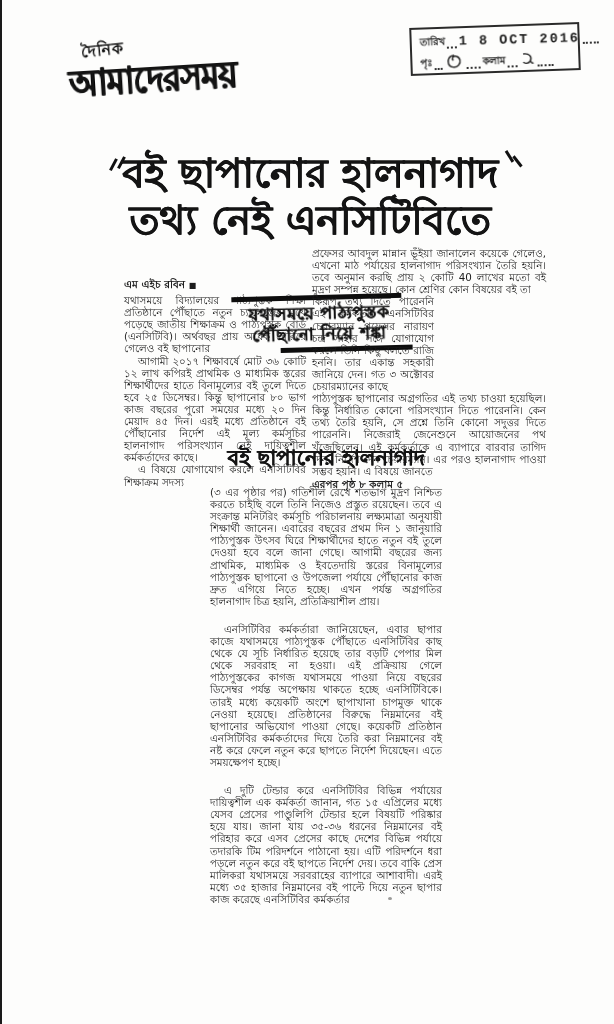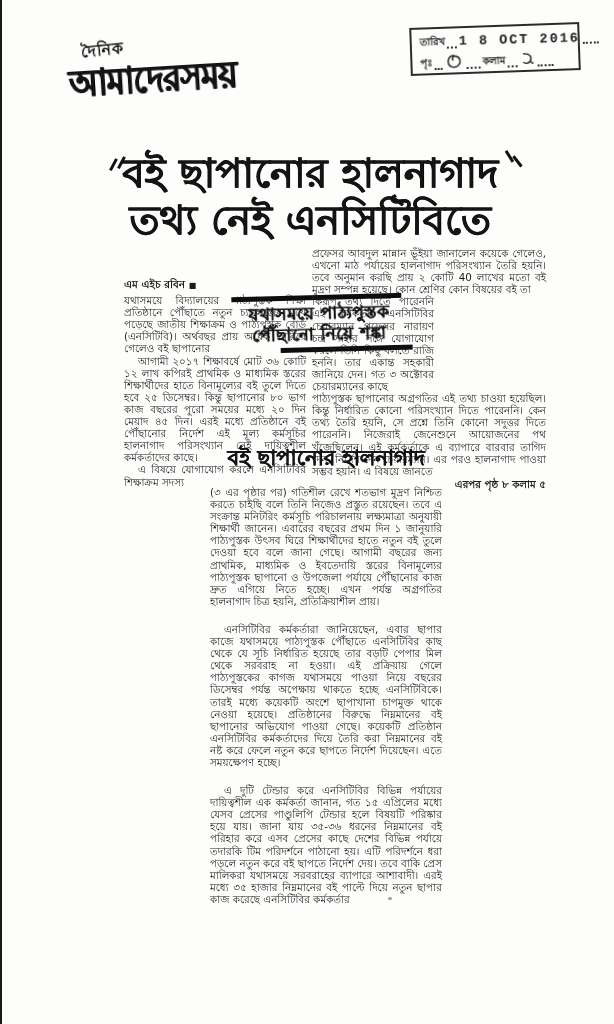--- a/index.html
+++ b/index.html
@@ -44,21 +44,21 @@
     filter:blur(.3px);word-break:break-word;}
   .bodytext p{margin:0;}
   .byline{font-weight:bold;font-size:10.5px;margin-bottom:2px;filter:blur(.25px);}
   .byline .bullet{font-size:8px;}
 
   .col1{position:absolute;left:124px;top:248px;width:182px;margin-top:30px;}
   .col1-narrow{width:106px;}
   .col2{position:absolute;left:312px;top:247px;width:234px;}
   .col2-narrow{margin-left:112px;width:122px;}
   .indent{text-indent:14px;}
-  .jump{font-weight:bold;text-align:right;font-size:10.3px;margin-top:1px;}
+  .jump{font-weight:bold;text-align:left;font-size:10.3px;margin-top:1px;}
 
   
   .pullquote{position:absolute;left:228px;top:295px;width:182px;transform:rotate(-1.5deg);}
   .pq-rule-top{height:5px;background:#0d0d0d;width:170px;margin-left:4px;filter:blur(.4px);}
   .pq-text{font-size:17px;font-weight:900;line-height:21px;text-align:center;
     padding:3px 0 2px 0;letter-spacing:.5px;filter:blur(.35px);text-shadow:.4px 0 #000;}
   .pq-rule-bottom{height:5px;background:#0d0d0d;width:132px;margin-left:52px;filter:blur(.4px);}
 
   
   .continuation{position:absolute;left:194px;top:446px;width:264px;}

